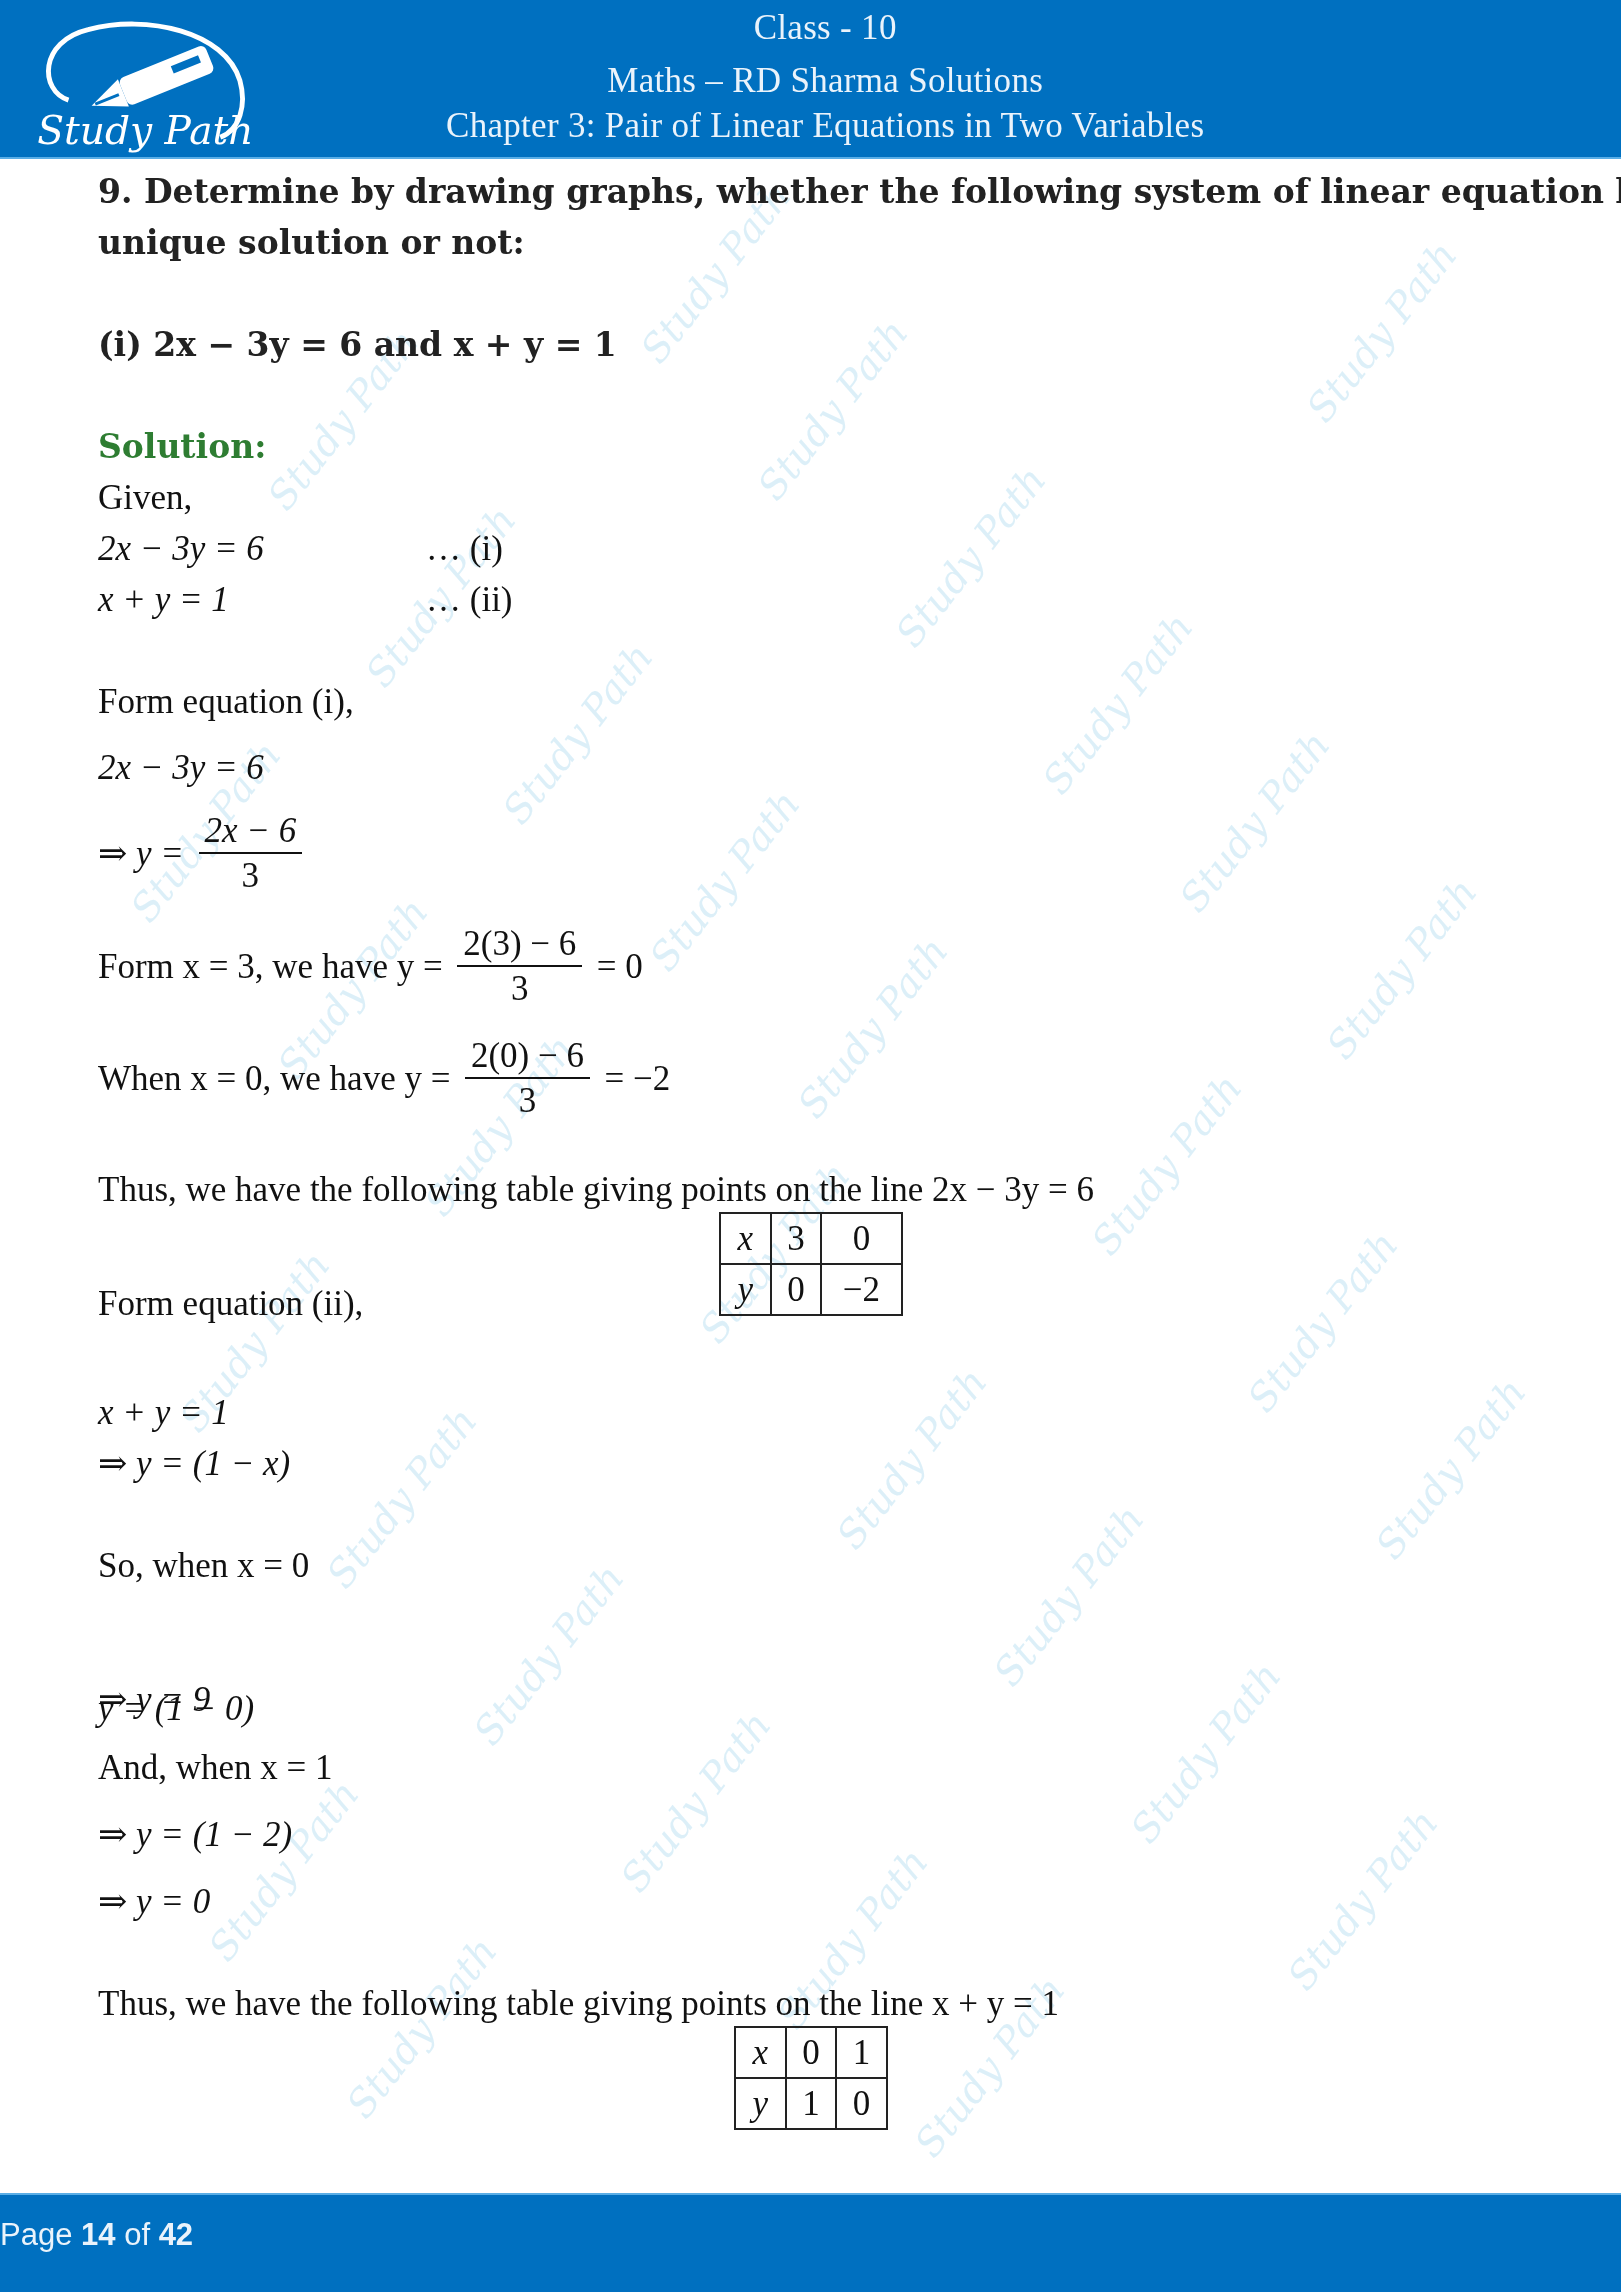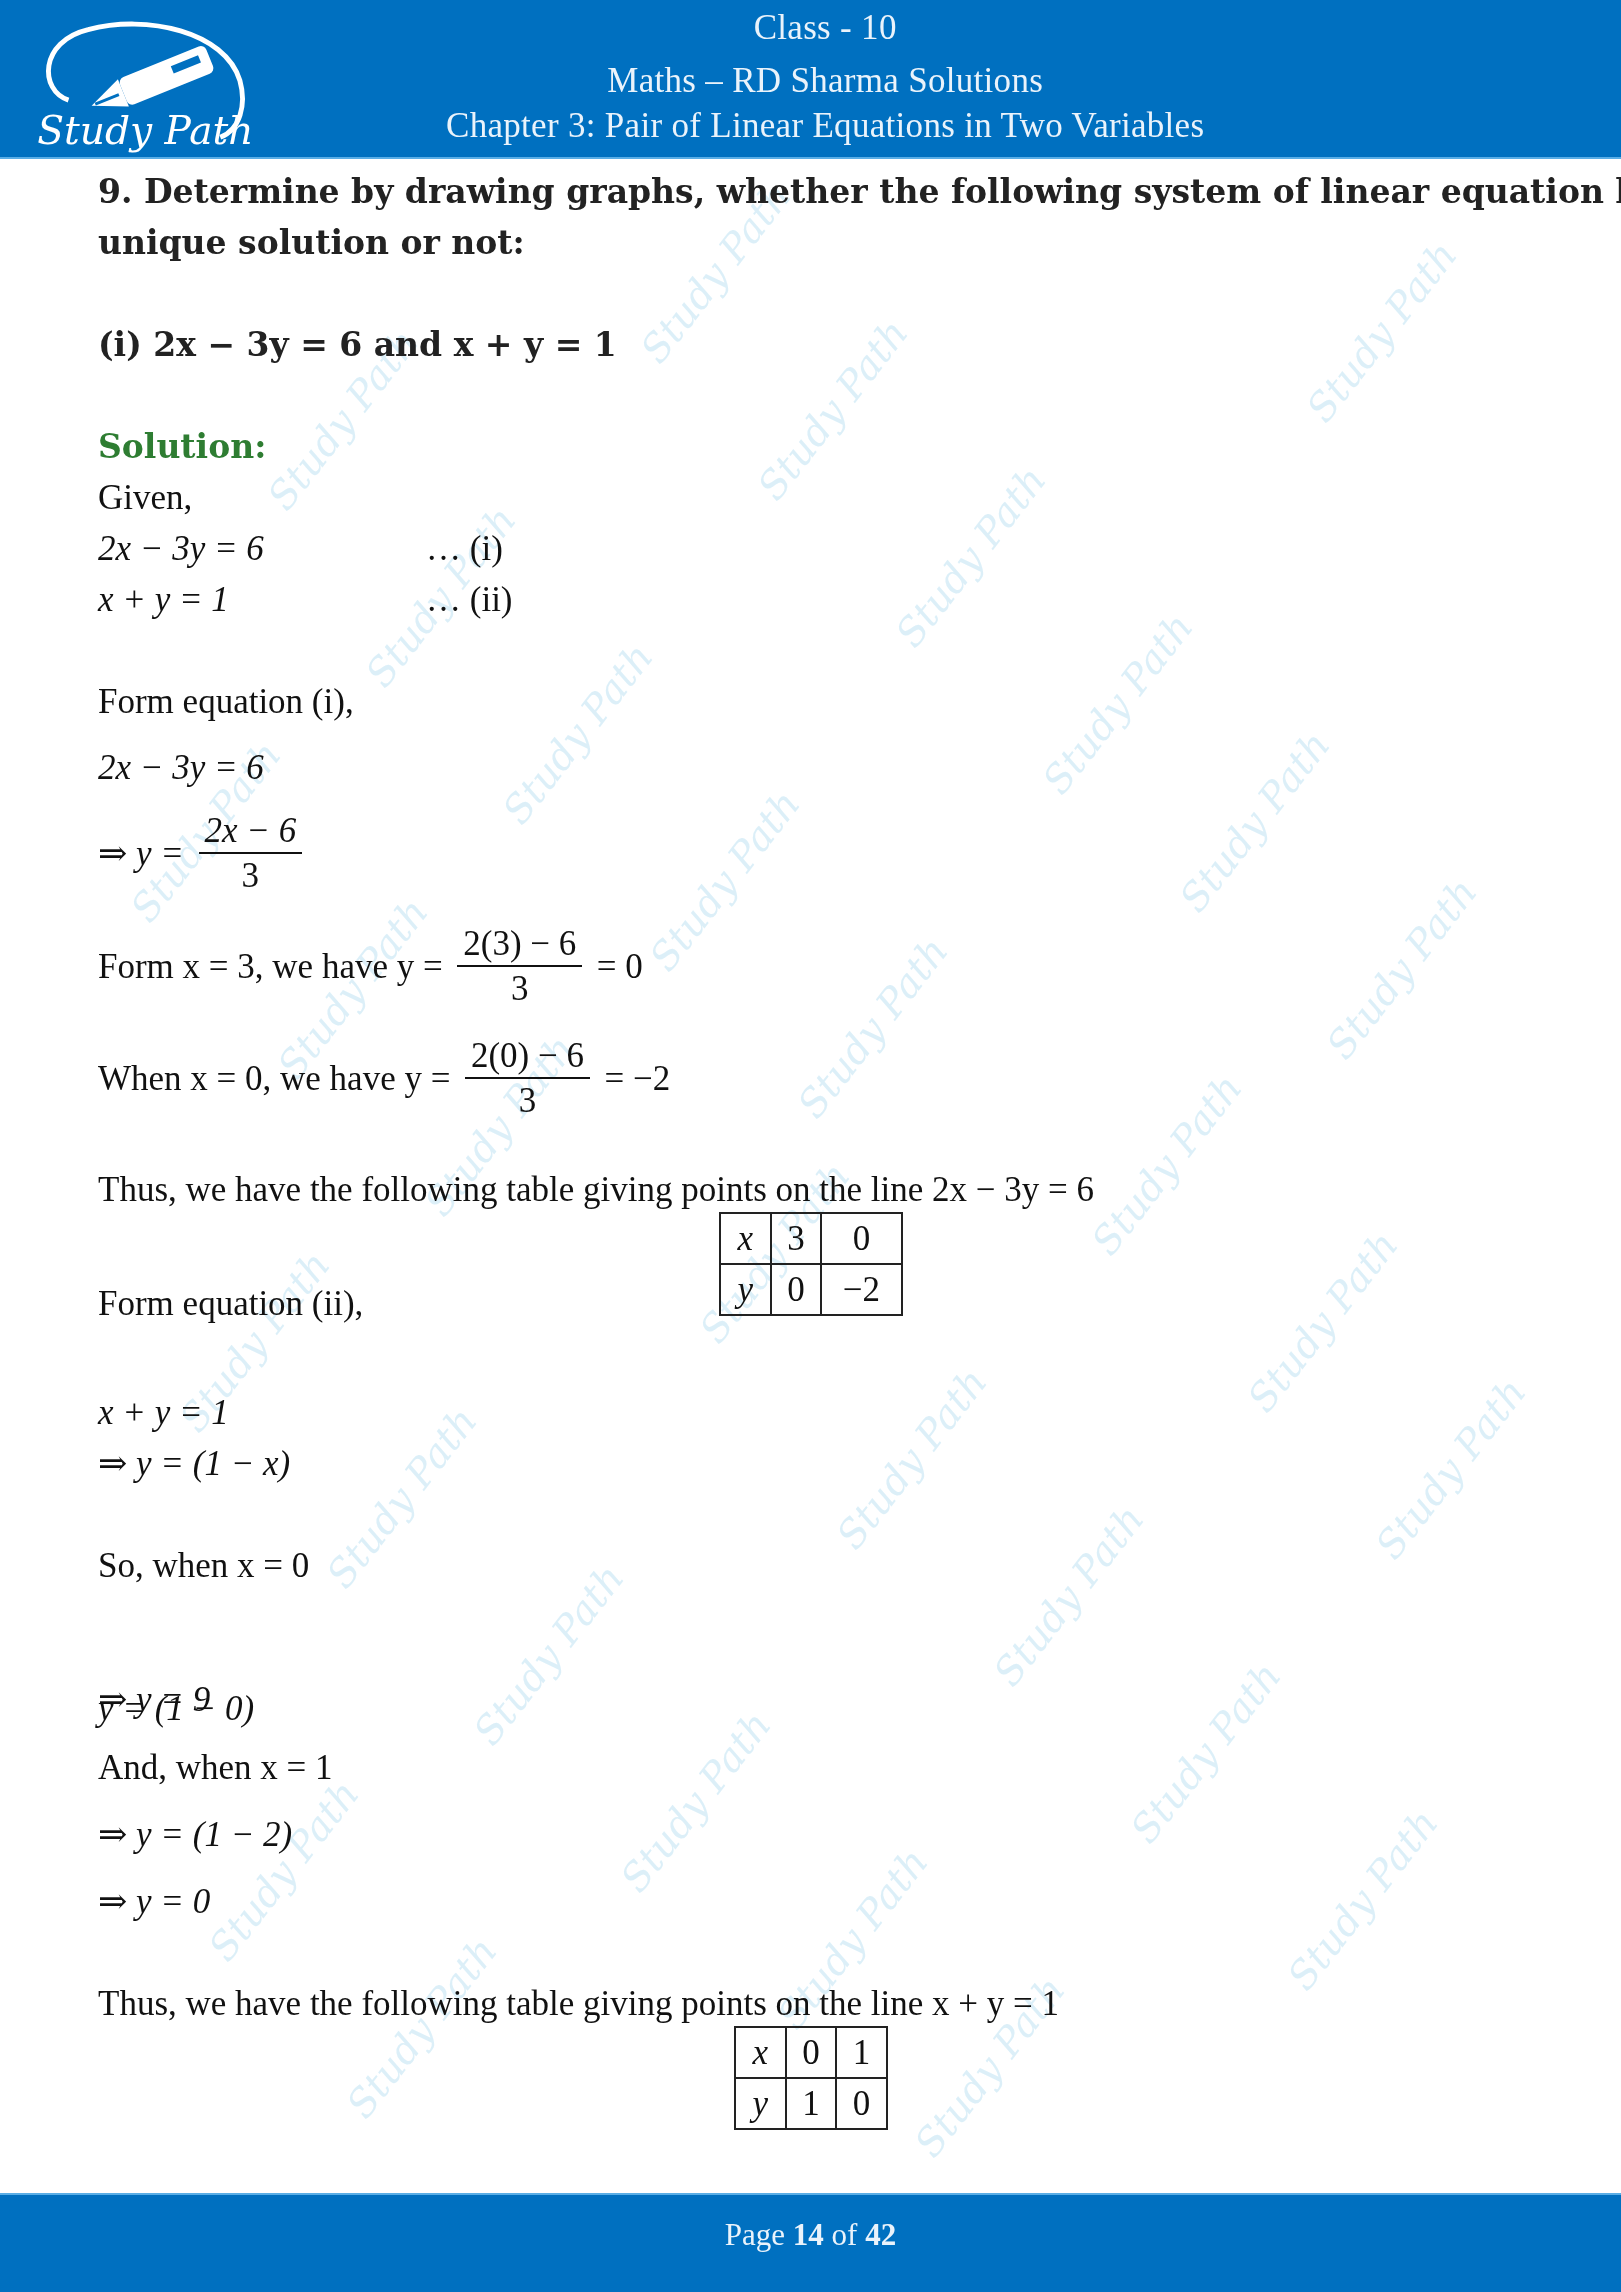--- a/index.html
+++ b/index.html
@@ -39,22 +39,22 @@
 
   table.pts { position: absolute; border-collapse: collapse; font-size: 35px; }
   table.pts td { border: 2px solid #222; text-align: center; height: 49px; padding: 0 9.8px; }
   table.pts td.var { font-style: italic; }
 
   .footer {
     position: absolute; left: 0; top: 2193px; width: 1621px; height: 100px;
     background: #0070c0; border-top: 2.9px solid #5aaee6;
   }
   .page-label {
-    position: absolute; left: 0; top: 21.6px; width: 1621px; text-align: center;
-    color: #eaf3fb; font-size: 31px; font-family: Liberation Serif, serif;
+    position: absolute; left: 0; top: 21.6px; width: 1621px; 
+    color: #eaf3fb; font-size: 31px; font-family: Liberation Sans, sans-serif;
   }
   .page-label b { font-weight: bold; }
 </style>
 </head>
 <body>
 
 <div class="header">
   <svg class="logo" viewBox="0 0 225 145">
     <path d="M40 90 C 10 80, 10 30, 60 18 C 120 2, 200 20, 215 70 C 222 95, 215 120, 195 128" fill="none" stroke="#ffffff" stroke-width="5"></path>
     <g transform="rotate(-22 120 75)">

